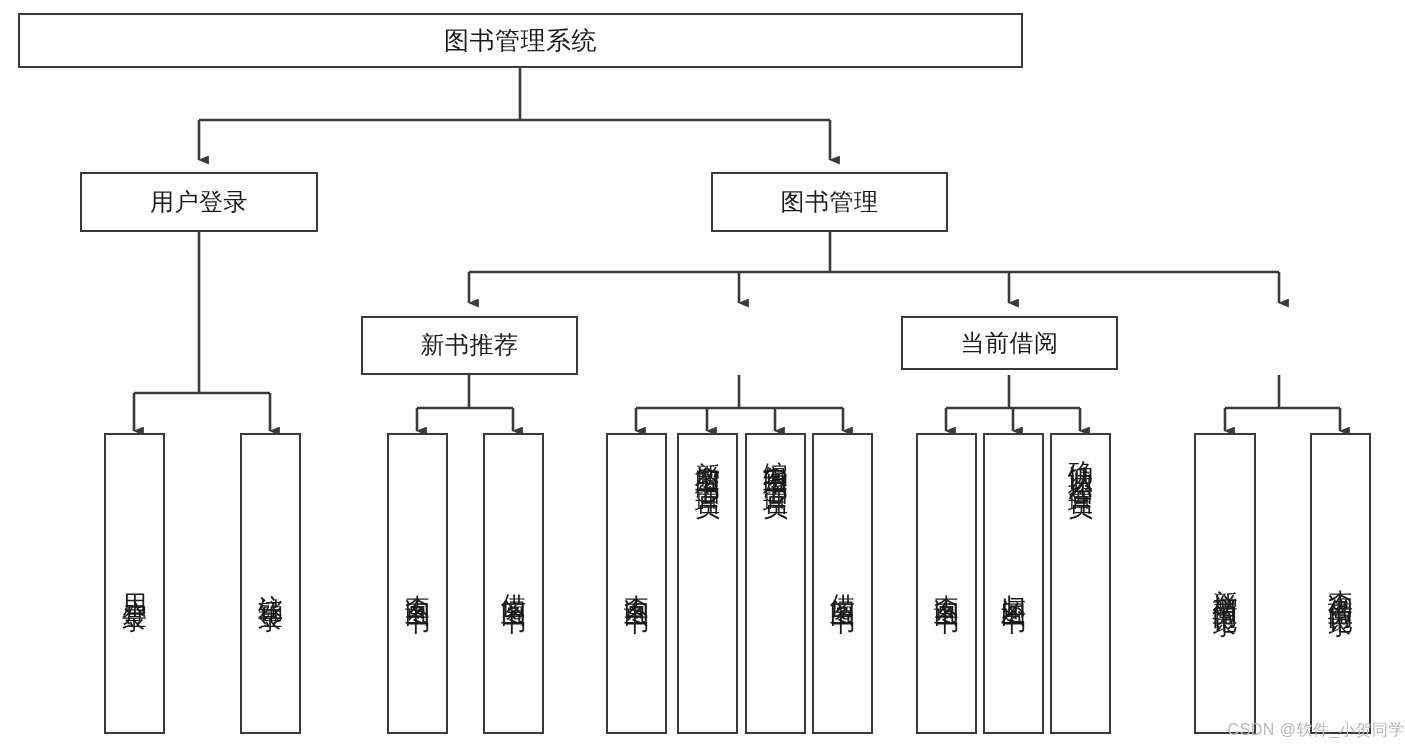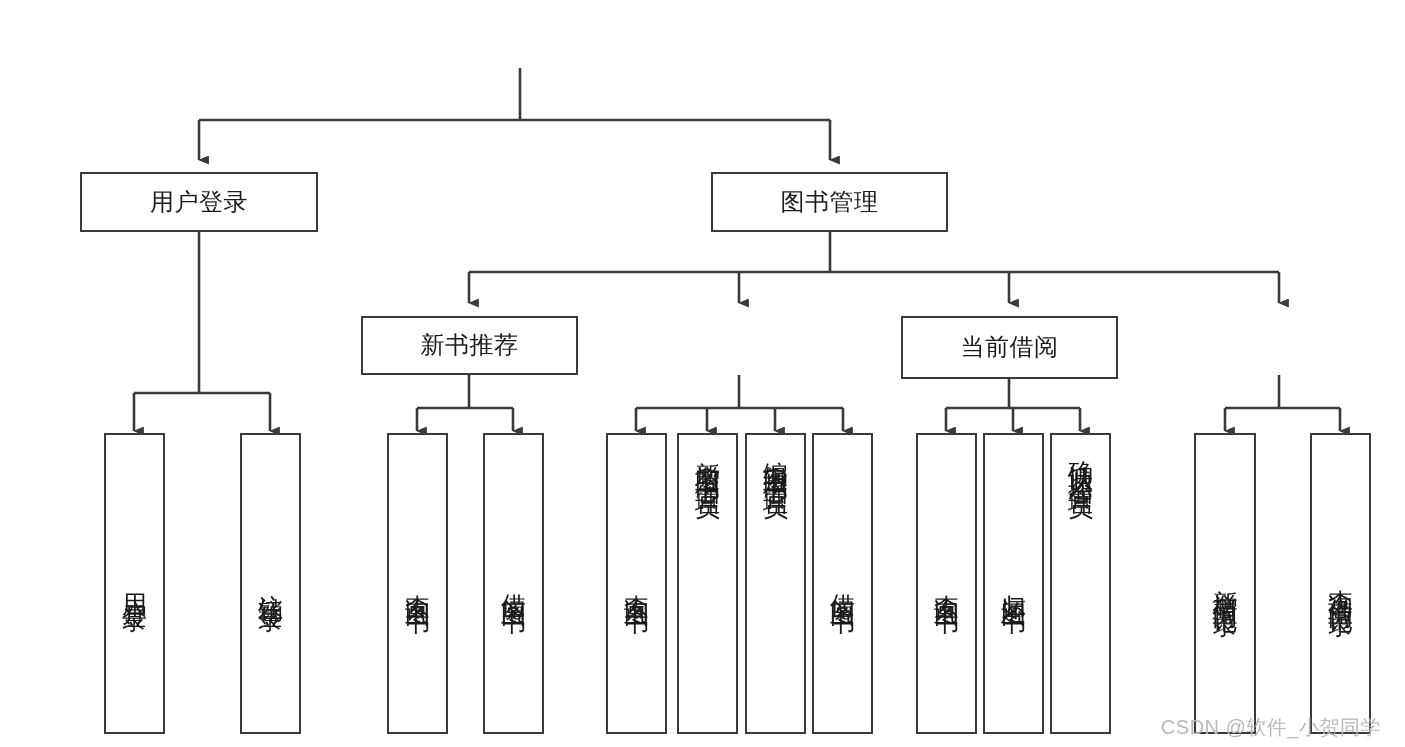--- a/index.html
+++ b/index.html
@@ -64,23 +64,23 @@
     line-height: 1.0;
     letter-spacing: 5px;
     white-space: normal;
     max-height: 100%;
   }
   .node.vert.tall .label {
     align-self: flex-start;
   }
   #watermark {
     position: absolute;
-    right: 24px;
+    right: 0;
     bottom: 6px;
-    font-size: 20px;
+    font-size: 16px;
     color: #b9b9b9;
     letter-spacing: 0.5px;
     z-index: 5;
     white-space: nowrap;
   }
 </style>
 </head>
 <body>
 
 <div id="diagram">
@@ -128,32 +128,35 @@
       <path d="M1013,408 L1013,431" marker-end="url(#arrow)"></path>
       <path d="M1080,408 L1080,431" marker-end="url(#arrow)"></path>
 
       <path d="M1279,375 L1279,408"></path>
       <path d="M1225,408 L1340,408"></path>
       <path d="M1225,408 L1225,431" marker-end="url(#arrow)"></path>
       <path d="M1340,408 L1340,431" marker-end="url(#arrow)"></path>
     </g>
   </svg>
 
+  <div class="node horiz root" style="left:18px; top:13px; width:1005px; height:55px;">
+    <span class="label">图书管理系统</span>
+  </div>
 
   <div class="node horiz" style="left:80px; top:172px; width:238px; height:60px;">
     <span class="label">用户登录</span>
   </div>
   <div class="node horiz" style="left:711px; top:172px; width:237px; height:60px;justify-content:center;">
     <span class="label">图书管理</span>
   </div>
 
   <div class="node horiz" style="left:361px; top:316px; width:217px; height:59px;">
     <span class="label">新书推荐</span>
   </div>
-  <div class="node horiz" style="left:901px; top:316px; width:217px; height:63px;">
+  <div class="node horiz" style="left:901px; top:316px; width:217px; height:54px;">
     <span class="label">当前借阅</span>
   </div>
 
   <div class="node vert" style="left:104px; top:433px; width:61px; height:301px;">
     <span class="label">用户登录</span>
   </div>
   <div class="node vert" style="left:240px; top:433px; width:61px; height:301px;">
     <span class="label">注销登录</span>
   </div>
 

